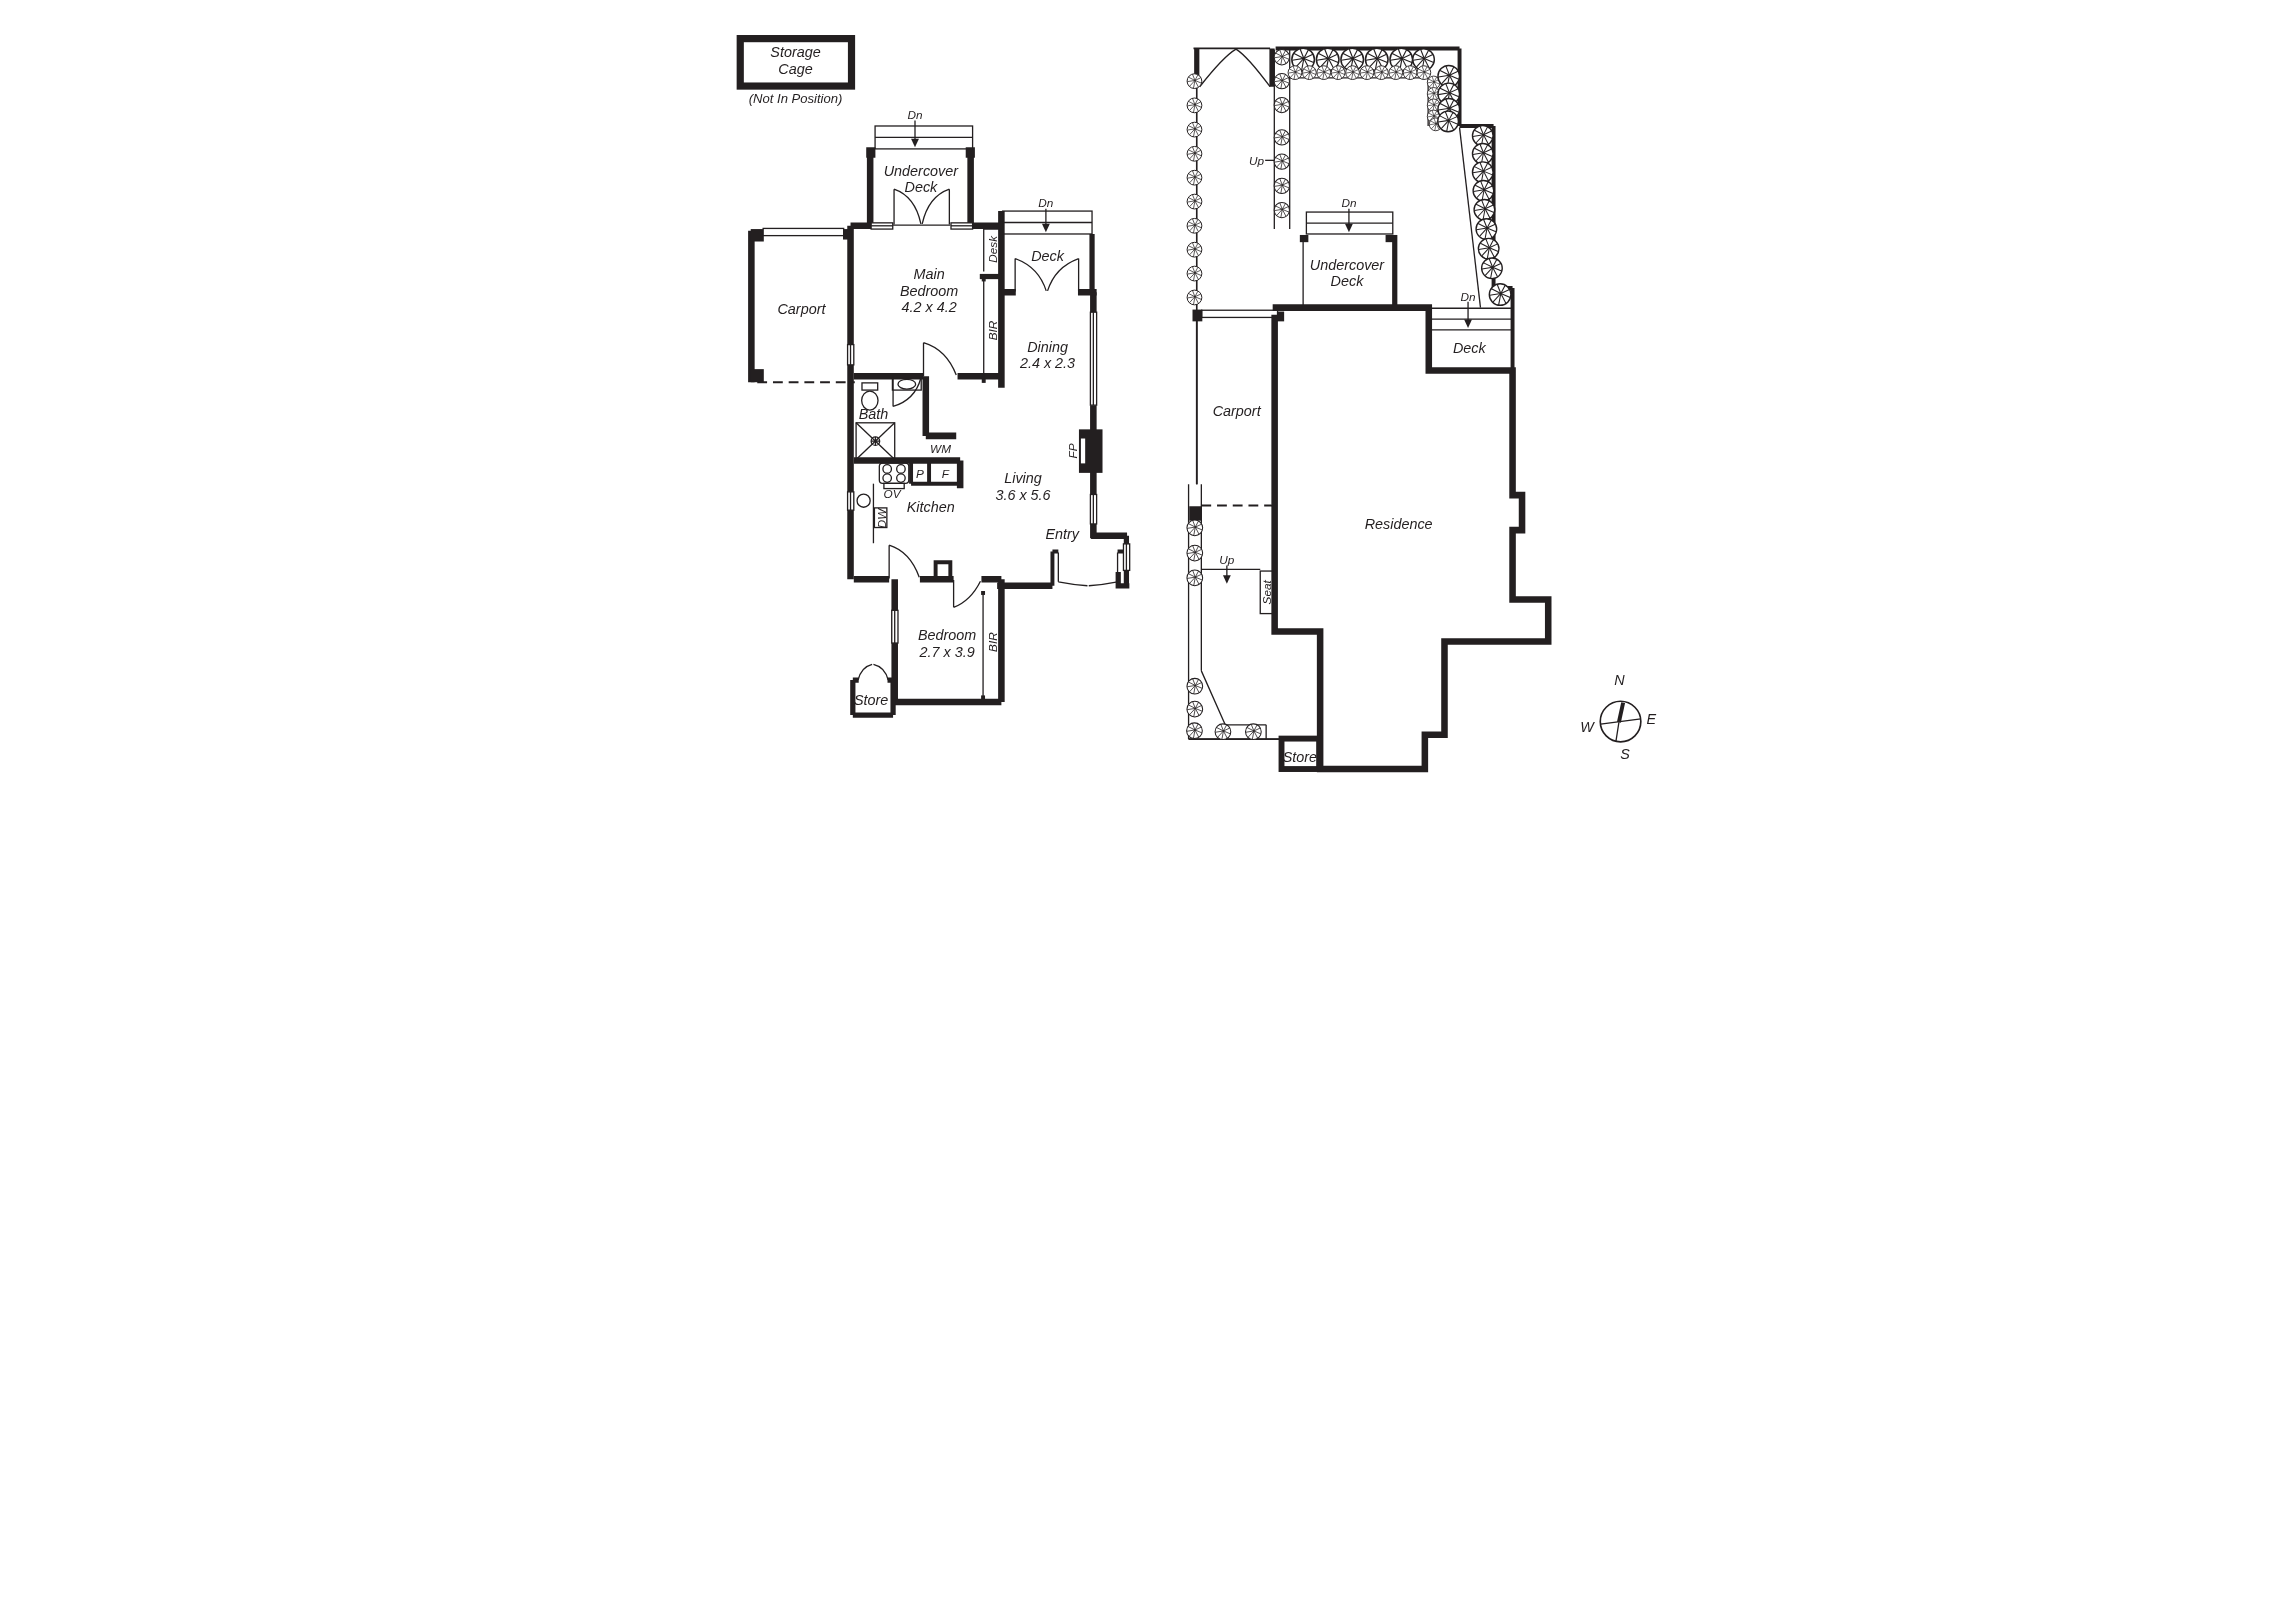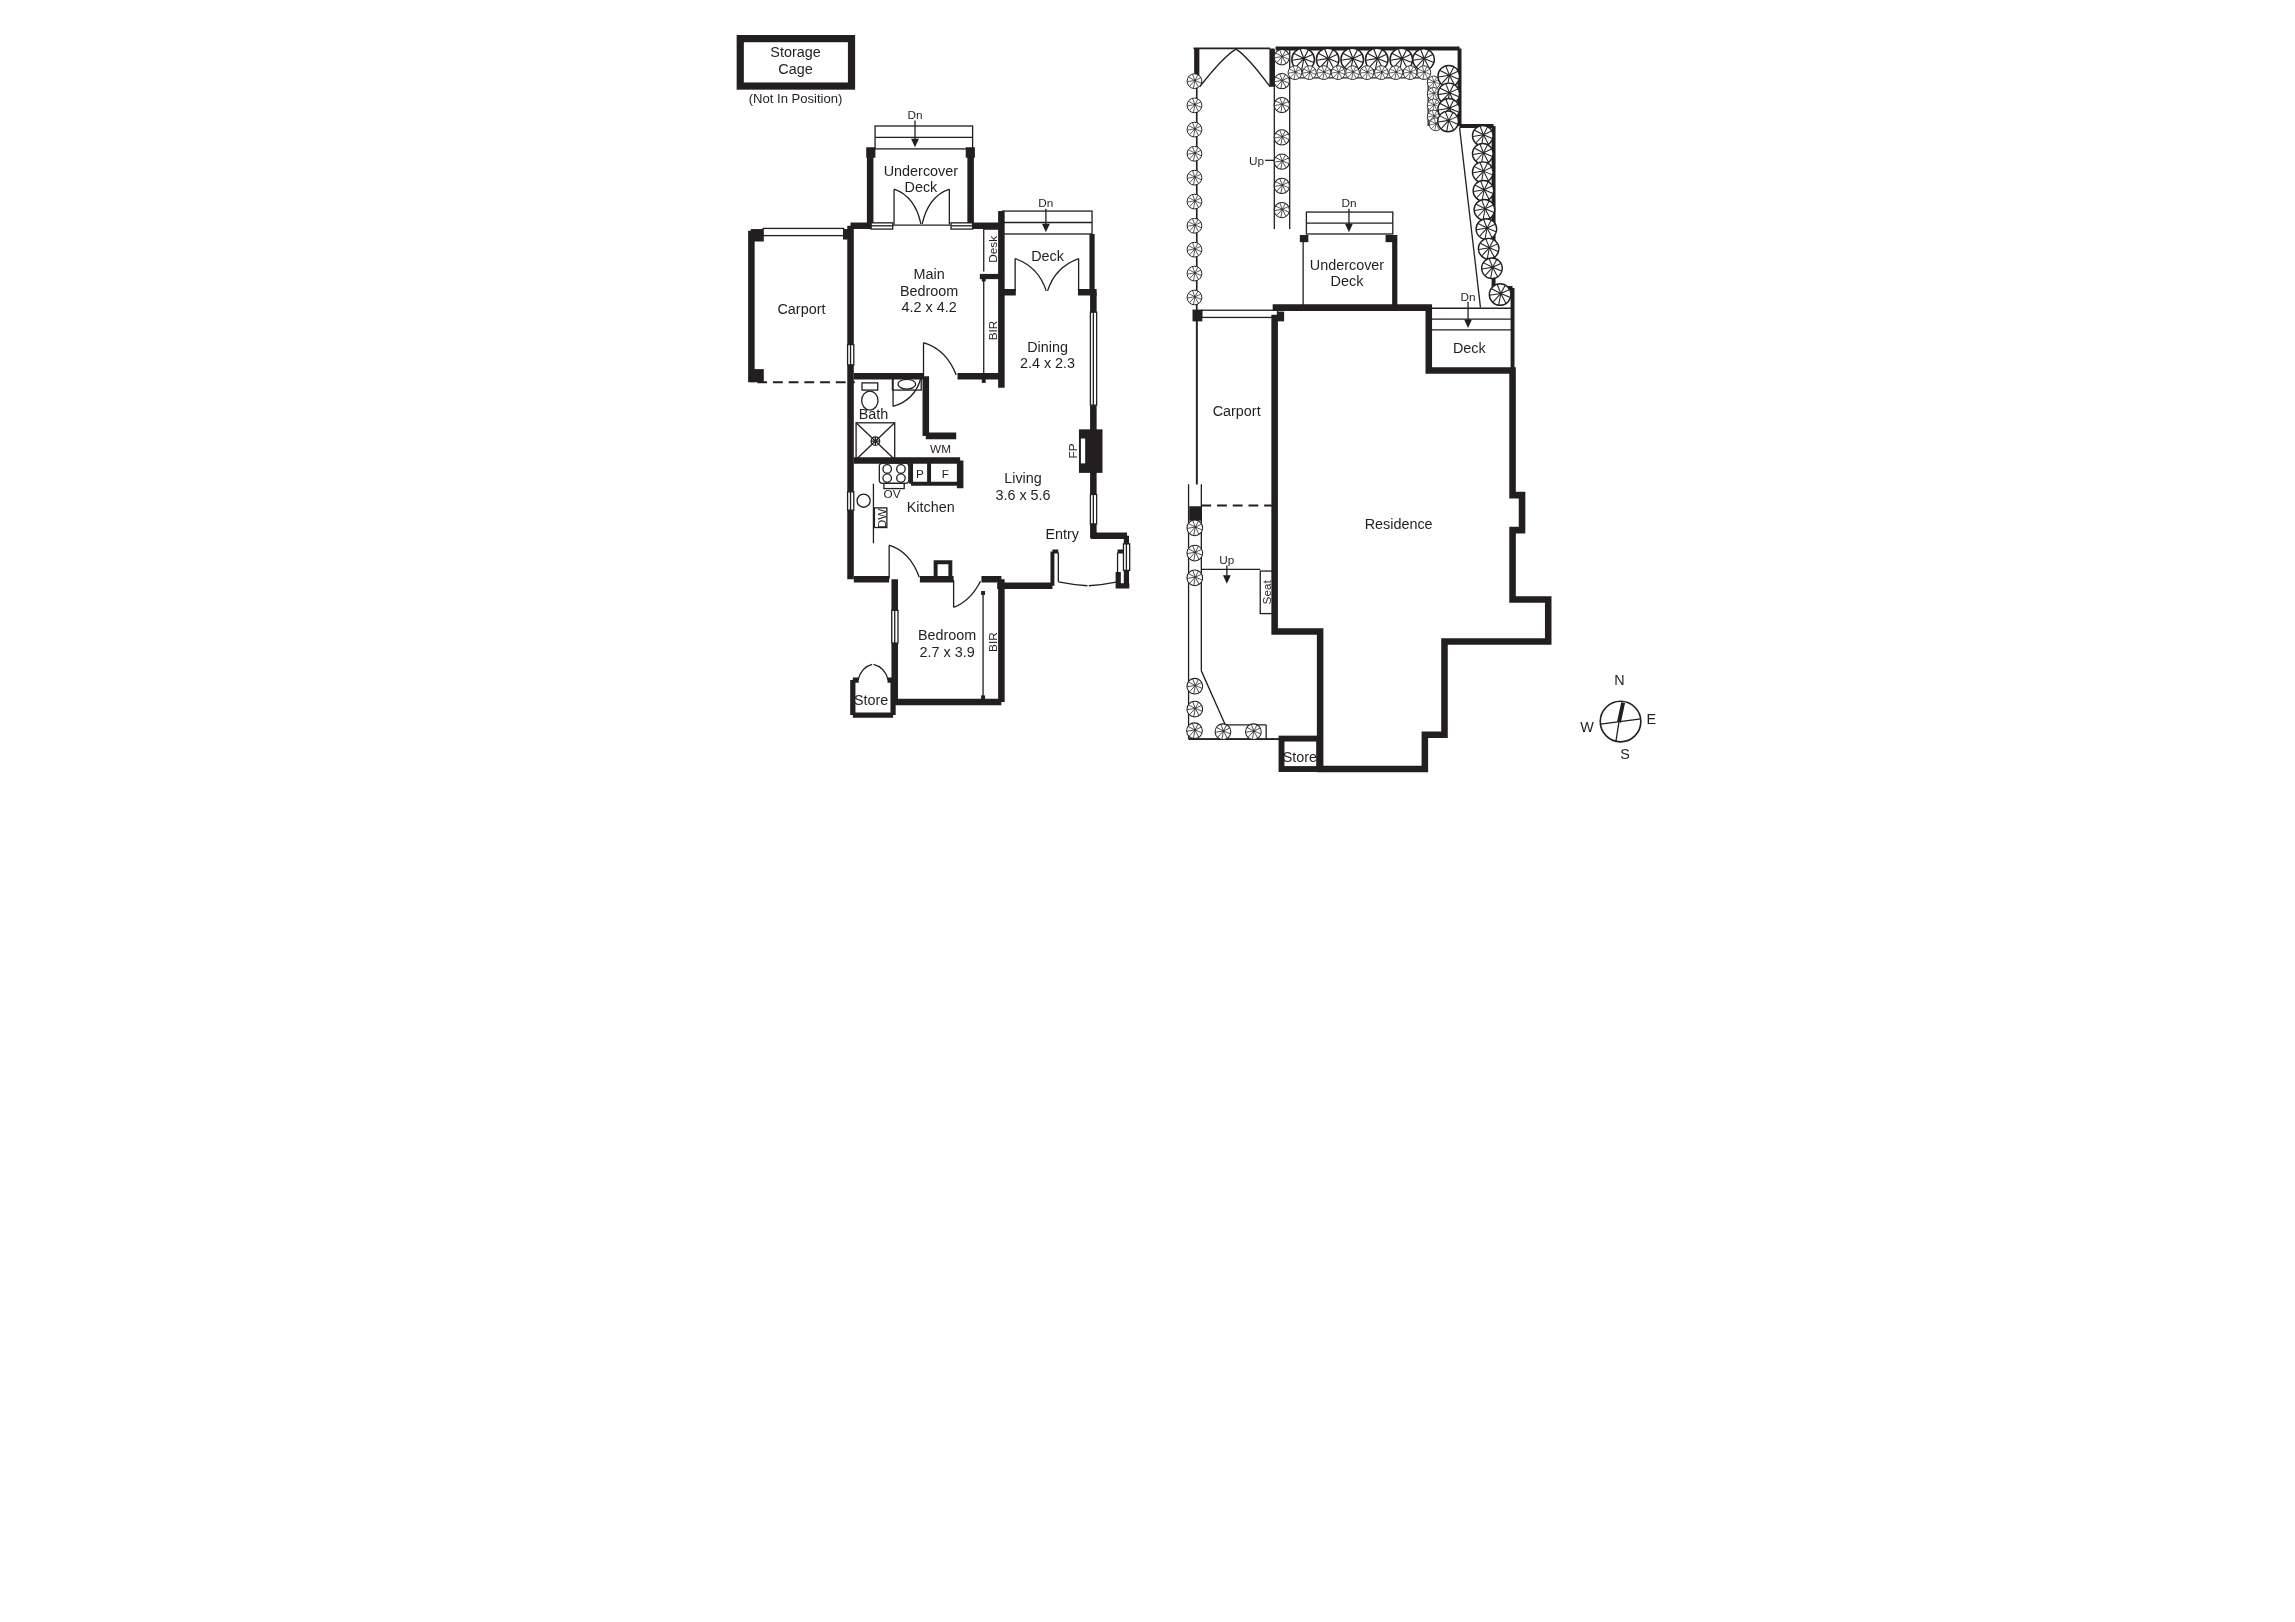--- a/index.html
+++ b/index.html
@@ -1,16 +1,16 @@
 <!DOCTYPE html>
 <html style="font-size:10.5px"><head>
 <meta charset="utf-8">
 <style>
   html,body{margin:0;padding:0;background:#ffffff;}
-  .page{width:100%;max-width:1148px;margin:0 auto;}
+  .page{width:100%;max-width:1148px;margin:0 auto;font-style:italic;}
   svg{display:block;width:100%;height:auto;background:#fff;}
   text{font-family:"Liberation Sans", sans-serif;fill:#231f20;dominant-baseline:central;}
   .lbl{font-size:44px;}
   .sm{font-size:36px;}
   .note{font-size:40px;}
   .wall{stroke:#231f20;fill:none;stroke-width:20;}
   .wall16{stroke:#231f20;fill:none;stroke-width:16;}
   .wall12{stroke:#231f20;fill:none;stroke-width:12;}
   .thin{stroke:#231f20;fill:none;stroke-width:5;}
   .thin4{stroke:#231f20;fill:none;stroke-width:4;}

